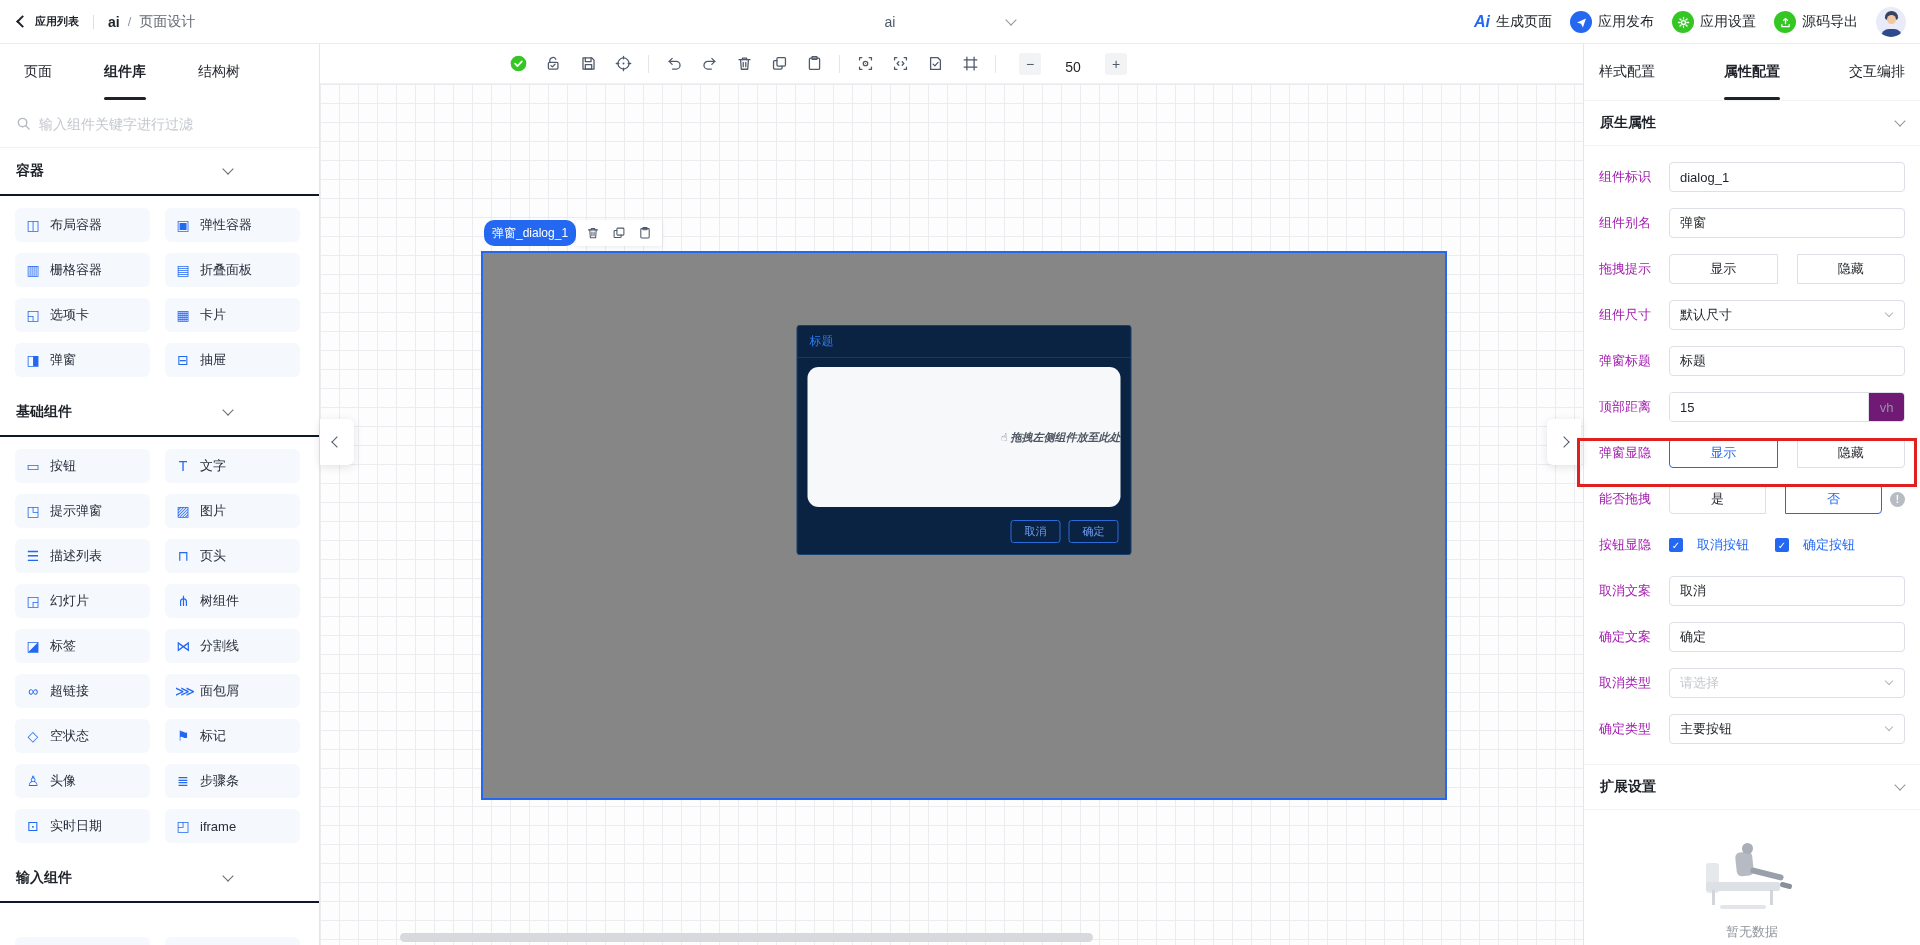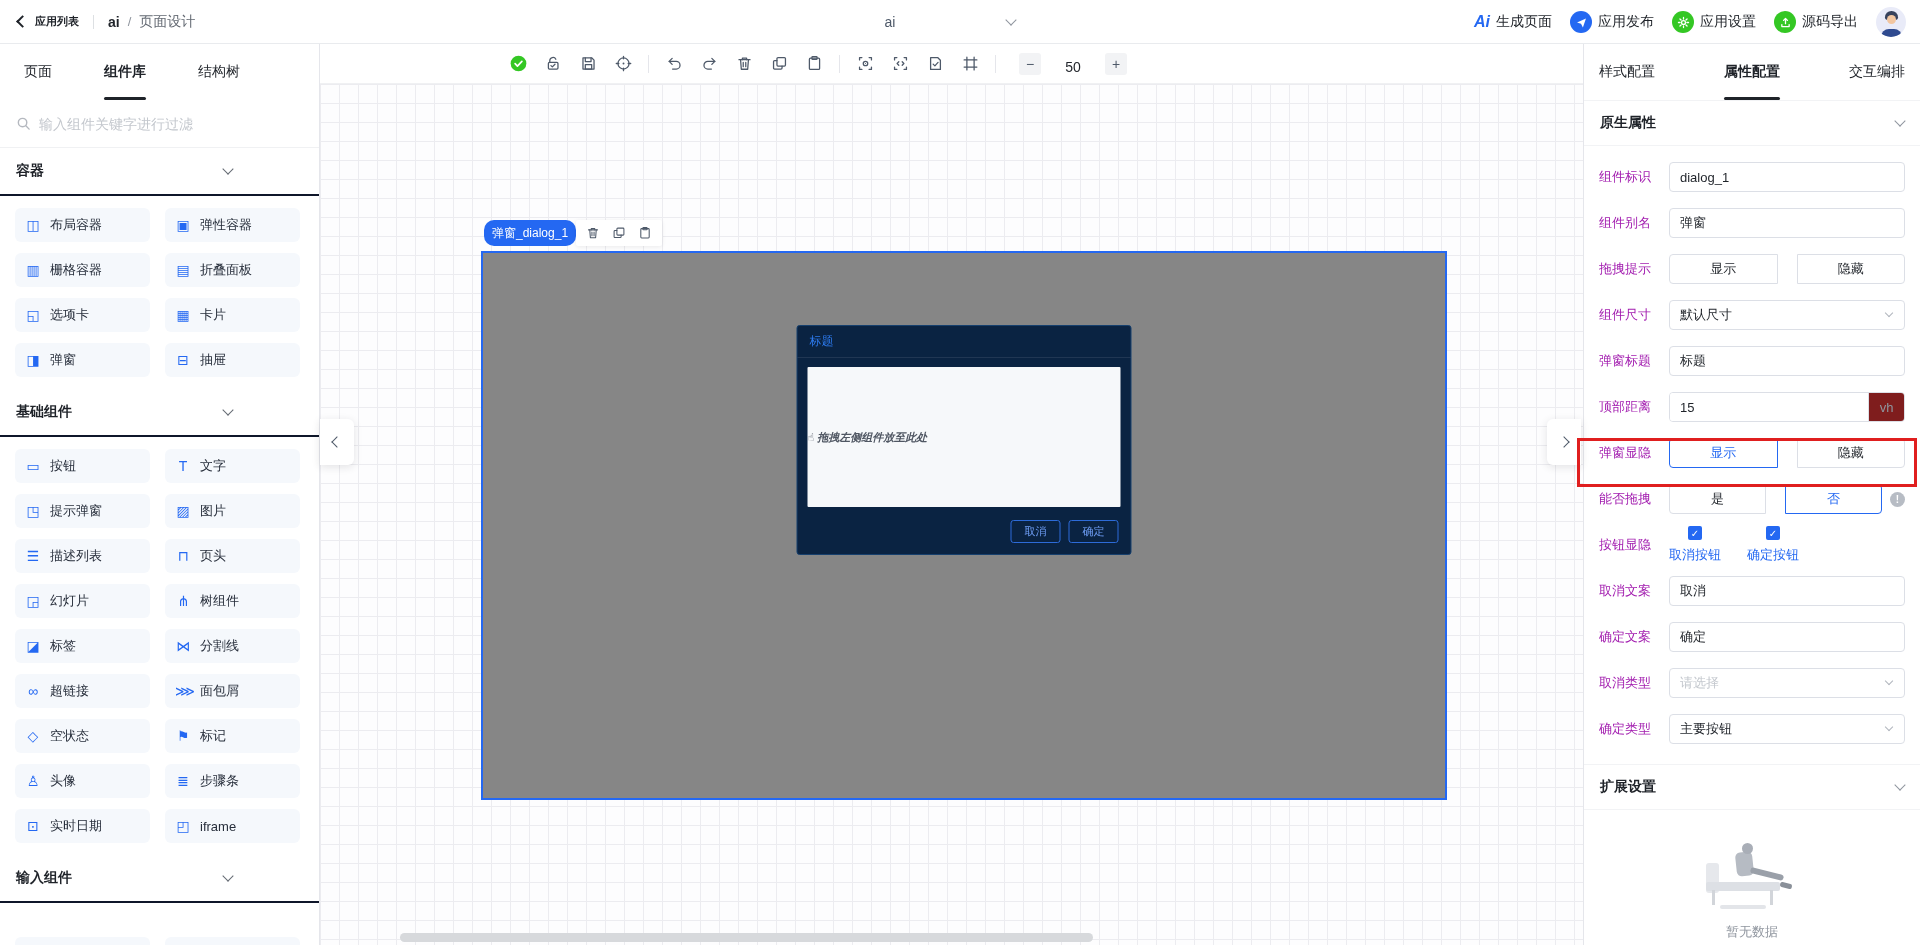--- a/index.html
+++ b/index.html
@@ -73,21 +73,21 @@
     background-image:linear-gradient(#ececf0 1px,transparent 1px),linear-gradient(90deg,#ececf0 1px,transparent 1px);
     background-size:19px 19px; }
   .sel-badge-row { position:absolute; left:164px; top:136px; display:flex; align-items:stretch; height:26px; z-index:5; }
   .sel-badge { background:#2468f2; color:#fff; font-size:12px; display:flex; align-items:center; padding:0 8px; border-radius:10px; }
   .sel-chip { background:#fff; display:flex; align-items:center; gap:12px; padding:0 10px; border-radius:2px; box-shadow:0 1px 4px rgba(0,0,0,.08); }
   .sel-chip svg { width:14px; height:14px; stroke:#4e5969; fill:none; stroke-width:1.2; stroke-linecap:round; stroke-linejoin:round; cursor:pointer; }
   .artboard { position:absolute; left:161px; top:167px; width:966px; height:549px; background:#868686; border:2px solid #2468f2; }
   .dlg { position:absolute; left:50%; transform:translateX(-50%); top:72px; width:335px; height:230px;
     background:#0a2342; border:1px solid #16406e; border-radius:3px; display:flex; flex-direction:column; }
   .dlg-head { height:32px; display:flex; align-items:center; padding:0 12px; color:#2d7bf0; font-size:12px; border-bottom:1px solid rgba(255,255,255,.09); }
-  .dlg-body { margin:9px 10px; flex:1; background:#f6f8fa; border-radius:1px; display:flex; align-items:center; justify-content:flex-start; }
+  .dlg-body { margin:9px 10px; flex:1; background:#f6f8fa; border-radius:11px; display:flex; align-items:center; justify-content:flex-end; }
   .dlg-hint { font-style:italic; font-size:11px; color:#505763; font-weight:bold; }
   .dlg-hint::before { content:"☝ "; font-style:normal; font-weight:normal; color:#505763; }
   .dlg-foot { height:38px; display:flex; align-items:center; justify-content:flex-end; gap:8px; padding:0 12px 8px; }
   .dlg-btn { border:1px solid #2d6bd8; color:#6f9ef5; background:transparent; font-size:11px; padding:3px 13px; border-radius:3px; cursor:pointer; }
   .h-scrollbar { position:absolute; left:80px; bottom:3px; width:693px; height:9px; background:#d7d9dc; border-radius:5px; cursor:pointer; }
 
   
   .handle { position:absolute; top:419px; width:34px; height:46px; background:#fff; z-index:15;
     display:flex; align-items:center; justify-content:center; cursor:pointer; box-shadow:0 2px 8px rgba(31,35,41,.12); }
   .handle.l { left:320px; border-radius:0 6px 6px 0; }
@@ -105,31 +105,31 @@
   .rp-rows { padding-top:8px; }
   .rp-row { height:46px; display:flex; align-items:center; padding:0 15px; }
   .rp-label { width:62px; flex:none; font-size:13px; color:#a21caf; margin-right:8px; }
   .rp-input, .rp-select, .rp-input-wrap { flex:1; height:30px; border:1px solid #dcdfe6; border-radius:4px; font-size:13px; color:#1f2329; background:#fff; }
   .rp-input { padding:0 10px; outline:none; min-width:0; }
   .rp-select { display:flex; align-items:center; padding:0 10px; position:relative; cursor:pointer; }
   .rp-select .chev { position:absolute; right:12px; top:13px; border-color:#b0b5bd; }
   .rp-select .ph { color:#c3c7cd; }
   .rp-input-wrap { display:flex; overflow:hidden; }
   .rp-input-wrap input { flex:1; border:none; outline:none; padding:0 10px; font-size:13px; color:#1f2329; min-width:0; }
-  .rp-suffix { width:36px; border-left:1px solid #dcdfe6; background:#7f1d1d; color:#8f959e; display:flex; align-items:center; justify-content:center; font-size:13px; }
+  .rp-suffix { width:36px; border-left:1px solid #dcdfe6; background:#701a75; color:#8f959e; display:flex; align-items:center; justify-content:center; font-size:13px; }
   .seg { flex:1; display:flex; height:30px;gap:20px; }
   .seg-opt { flex:1; border:1px solid #dcdfe6; background:#fff; display:flex; align-items:center; justify-content:center; font-size:13px; color:#1f2329; margin-left:-1px; cursor:pointer; }
   .seg-opt:first-child { margin-left:0; border-radius:4px 0 0 4px; }
   .seg-opt:last-child { border-radius:0 4px 4px 0; }
   .seg-opt.on { border:1px solid #2468f2; color:#2468f2; position:relative; z-index:1; }
   .info-ico { width:15px; height:15px; border-radius:50%; background:#b7bcc4; color:#fff; font-size:10px; font-weight:bold;
     display:flex; align-items:center; justify-content:center; margin-left:8px; flex:none; }
   .info-ico::after { content:"!"; }
   .cb-wrap { flex:1; display:flex; align-items:center; gap:26px; }
-  .cb-group { display:flex; align-items:center; gap:6px; cursor:pointer;flex-direction:column; }
+  .cb-group { display:flex; align-items:center; gap:14px; cursor:pointer; }
   .cb { width:14px; height:14px; background:#2468f2; border-radius:2px; color:#fff; font-size:10px; display:flex; align-items:center; justify-content:center; }
   .cb::after { content:"✓"; }
   .cb-label { color:#2468f2; font-size:13px; }
   .rp-ext { margin-top:12px; }
   .empty-state { position:absolute; top:795px; left:0; right:0; text-align:center; }
   .illus { position:relative; width:120px; height:70px; margin:0 auto; }
   .illus .bench-back { position:absolute; left:14px; bottom:16px; width:13px; height:30px; background:#e6e8ec; border-radius:3px; }
   .illus .bench-seat { position:absolute; left:14px; bottom:18px; width:74px; height:9px; background:#dde0e5; border-radius:2px; }
   .illus .bench-leg1 { position:absolute; left:20px; bottom:4px; width:3px; height:15px; background:#d2d5da; }
   .illus .bench-leg2 { position:absolute; left:78px; bottom:4px; width:3px; height:15px; background:#d2d5da; }

